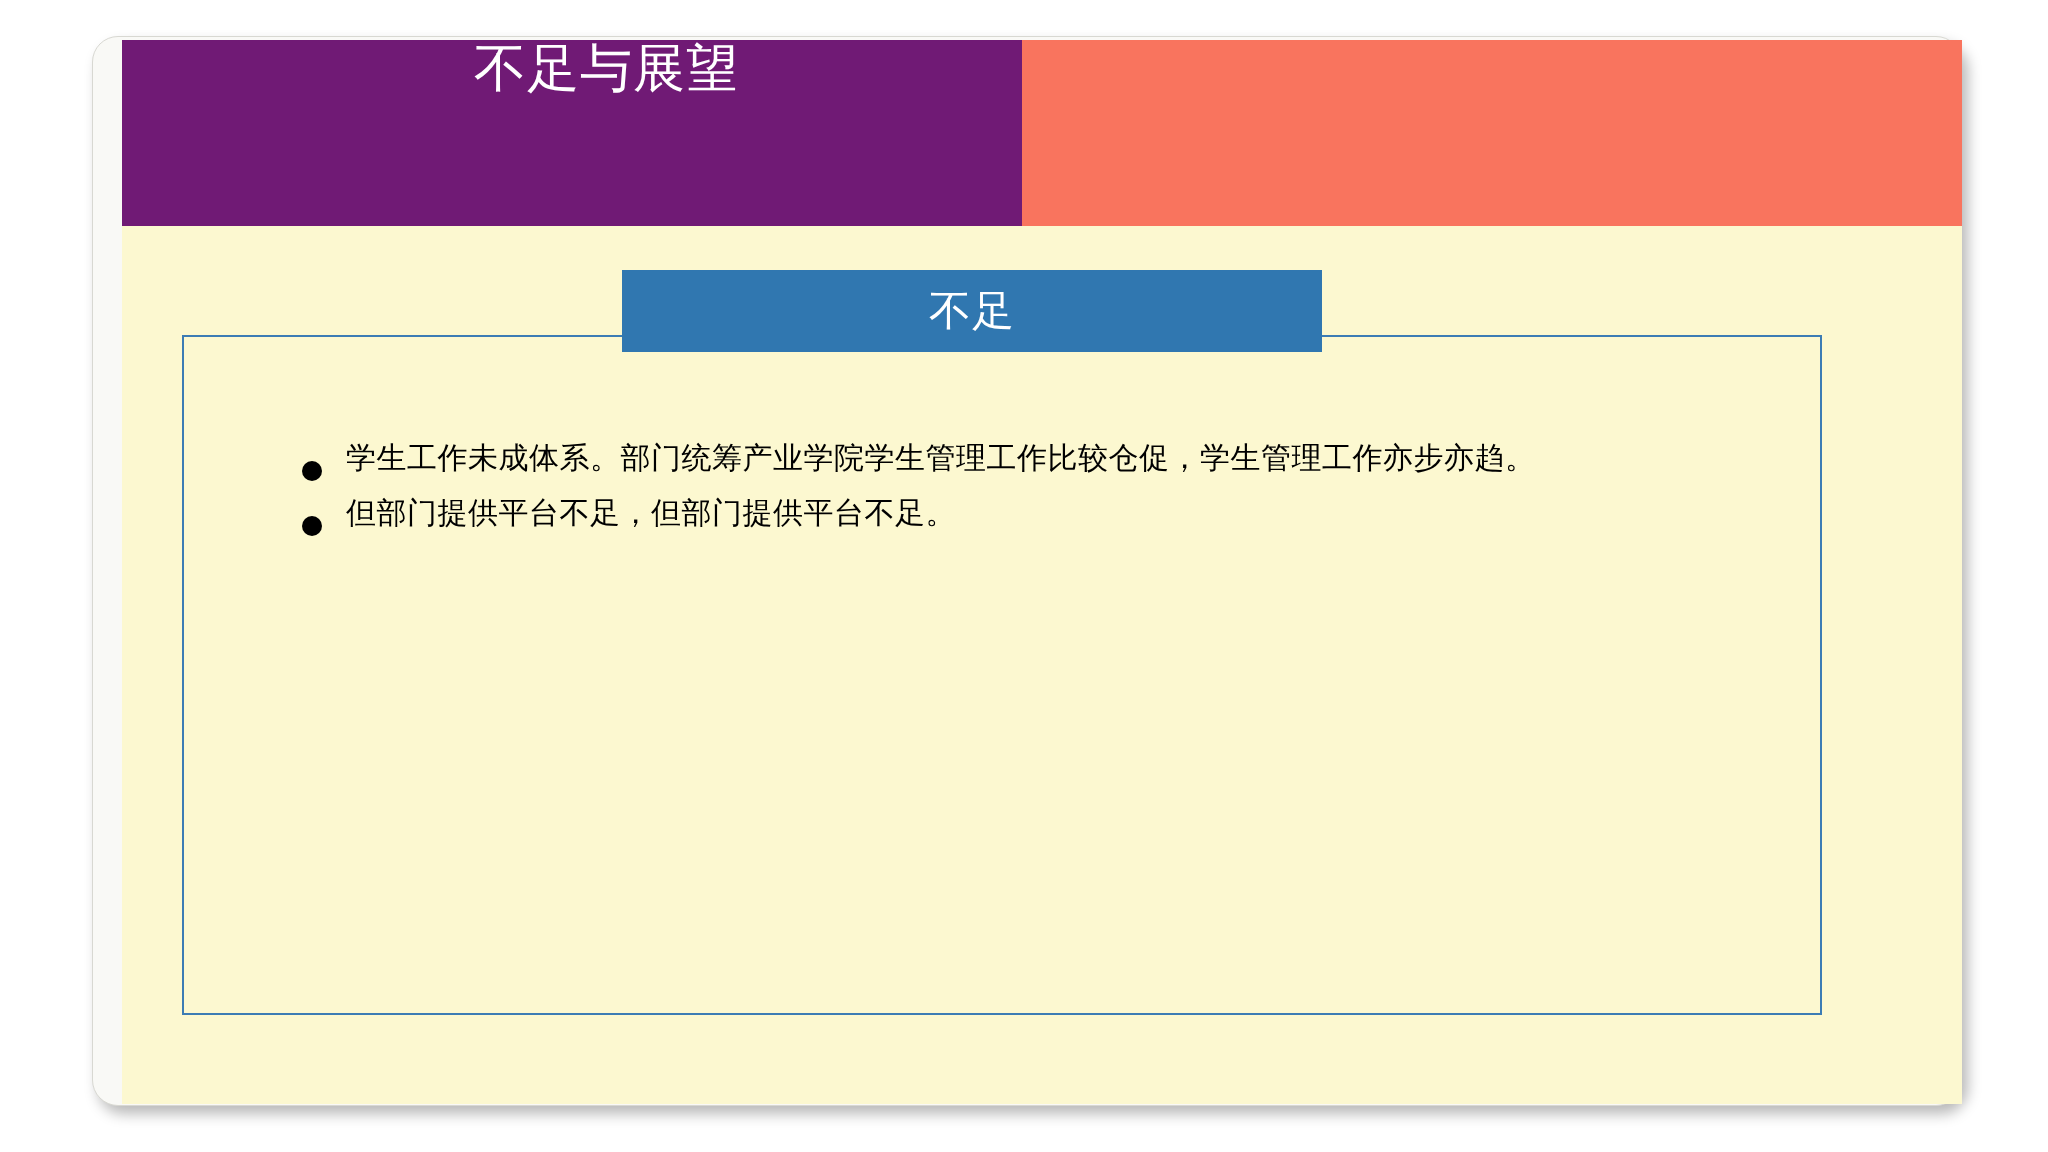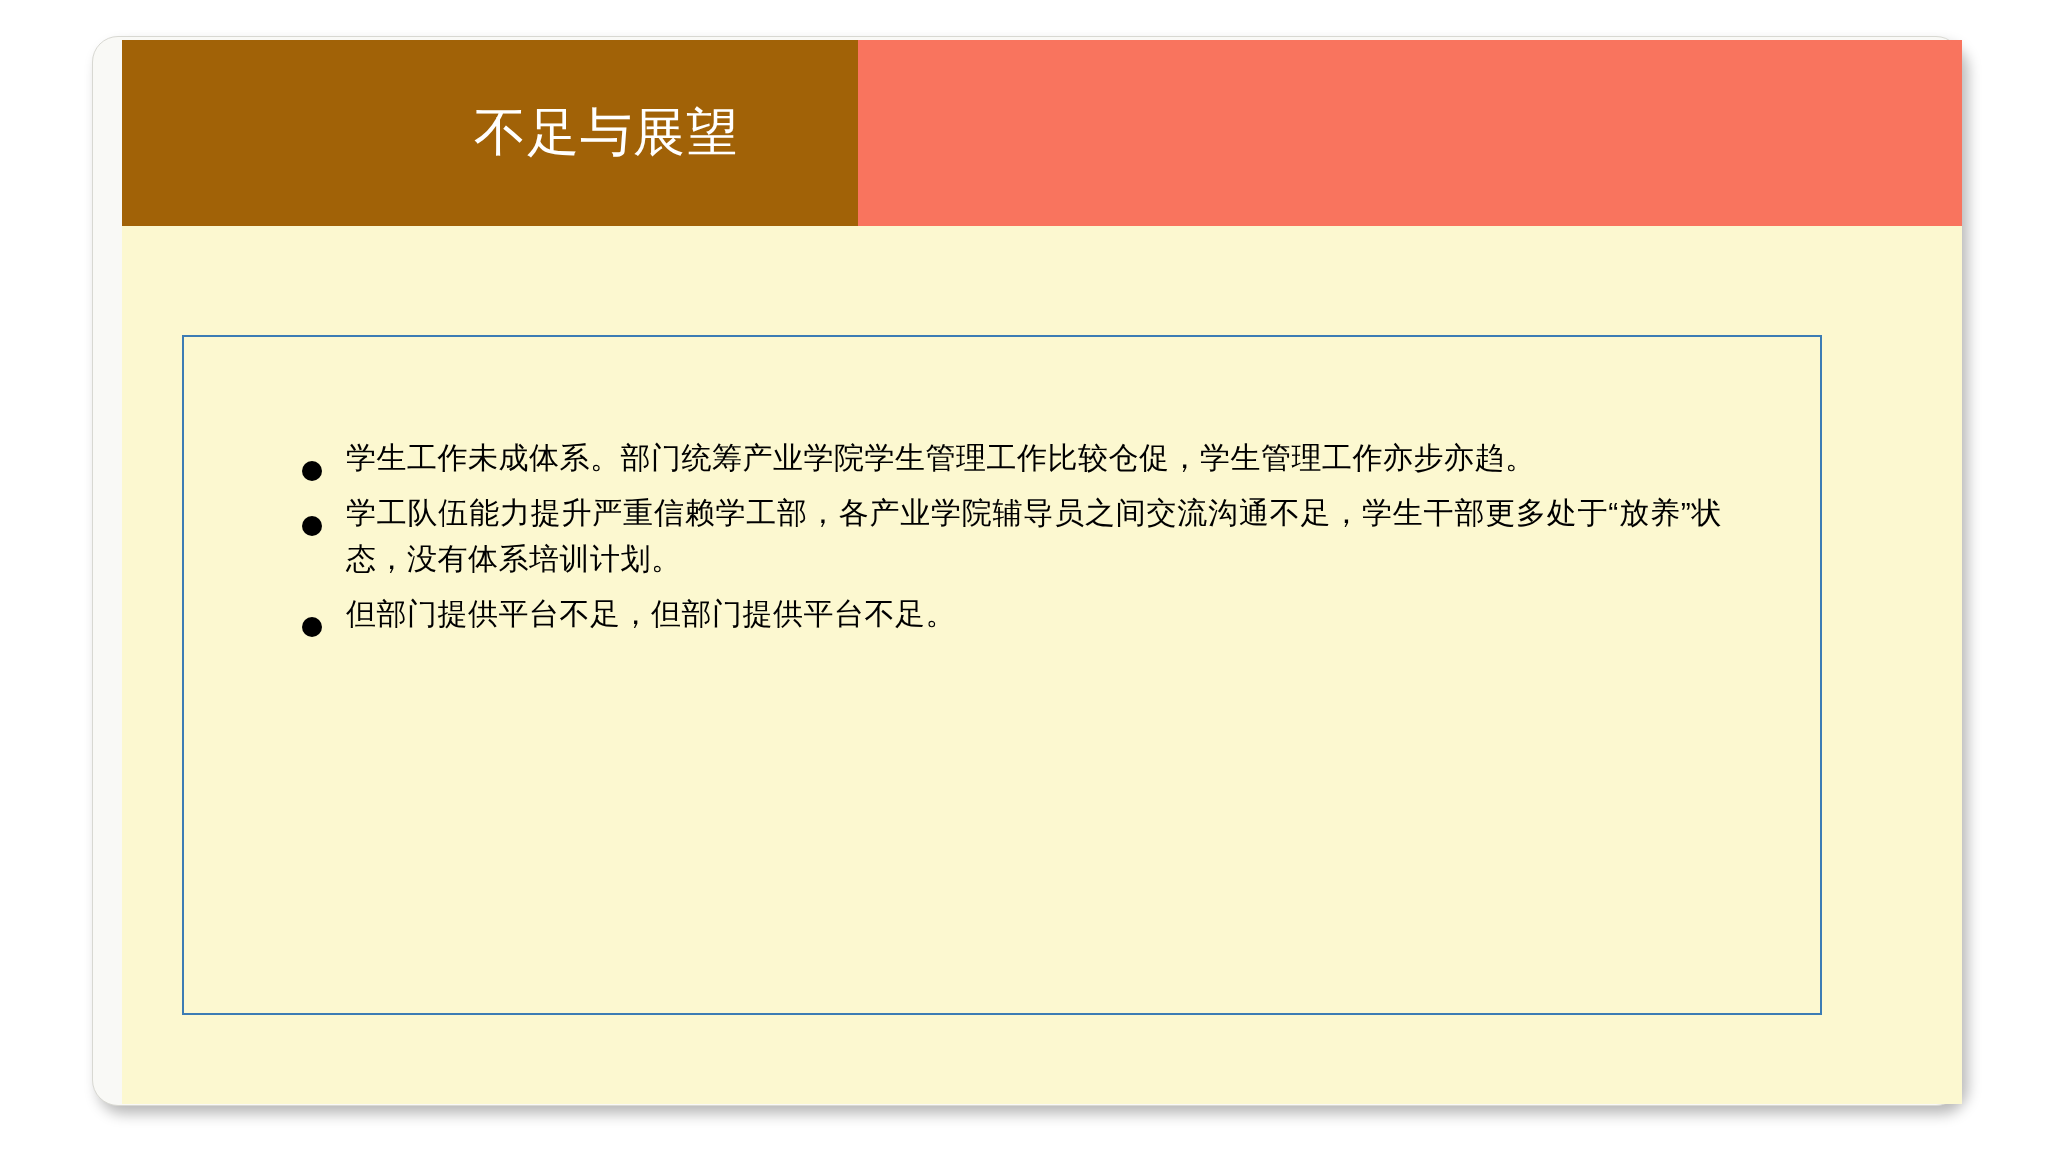--- a/index.html
+++ b/index.html
@@ -51,25 +51,24 @@
   
   .header-band {
     position: absolute;
     left: 0;
     top: 0;
     width: 1840px;
     height: 186px;
     display: flex;
   }
   .header-left {
-    width: 736px;
+    width: 900px;
     height: 186px;
-    background: #a16207;
+    background: #701a75;
     display: flex;
-    align-items: center;
   }
   .header-right {
     flex: 1;
     height: 186px;
     background: #f9745e;
   }
   .header-title {
     color: #ffffff;
     font-size: 52px;
     line-height: 1.1;
@@ -147,29 +146,26 @@
 
     <div class="header-band">
       <div class="header-left">
         <div class="header-title">不足与展望</div>
       </div>
       <div class="header-right"></div>
     </div>
 
     <div class="content-box"></div>
 
+    <div class="section-chip">不足</div>
 
     <div class="bullets">
       <div class="bullet-item">
         <span class="bullet-dot"></span>
         <span class="bullet-text">学生工作未成体系。部门统筹产业学院学生管理工作比较仓促，学生管理工作亦步亦趋。</span>
-      </div>
-      <div class="bullet-item">
-        <span class="bullet-dot"></span>
-        <span class="bullet-text">学工队伍能力提升严重信赖学工部，各产业学院辅导员之间交流沟通不足，学生干部更多处于“放养”状态，没有体系培训计划。</span>
       </div>
       <div class="bullet-item">
         <span class="bullet-dot"></span>
         <span class="bullet-text">但部门提供平台不足，但部门提供平台不足。</span>
       </div>
     </div>
 
   </div>
 </div>
 

